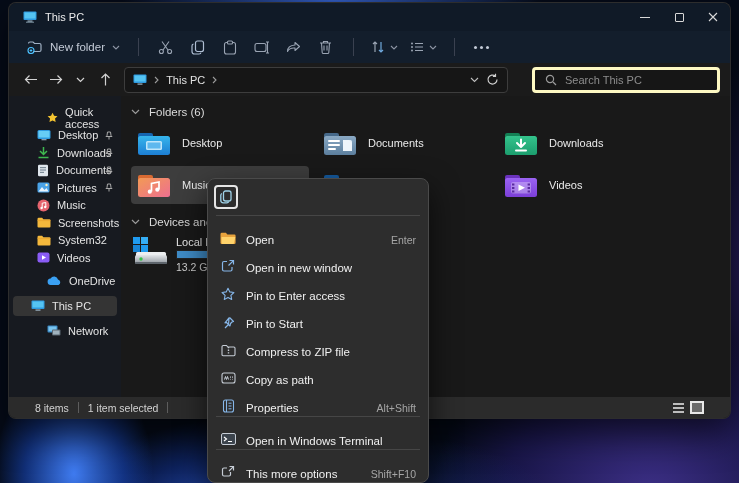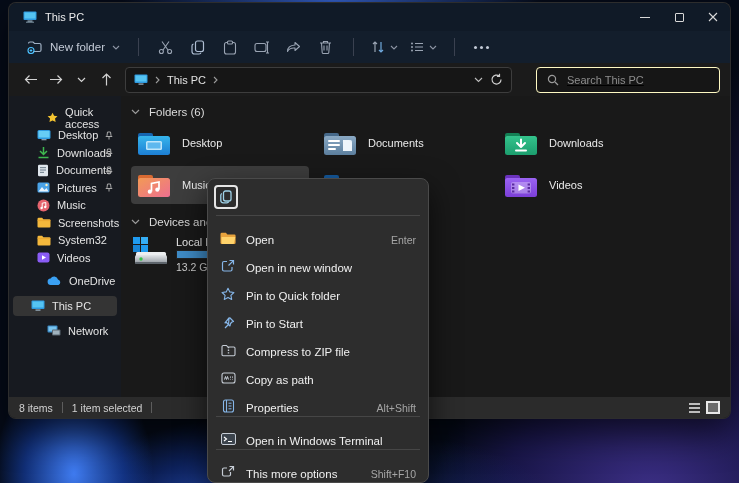--- a/index.html
+++ b/index.html
@@ -44,22 +44,22 @@
   .dots { display:flex; gap:3px; }
   .dots i { width:3px; height:3px; border-radius:50%; background:#c3cad6; display:block; }
 
   
   .navrow { height:33px; background:#1b1b1b; display:flex; align-items:center; padding:0 10px; flex:0 0 auto; }
   .nav-btn { width:26px; height:26px; display:flex; align-items:center; justify-content:center; color:#d2d2d2; border-radius:4px; }
   .addressbar { width:402px; height:26px; margin-left:6px; background:#161616; border:1px solid #3d3d3d; border-radius:4px;
                 display:flex; align-items:center; padding:0 8px; gap:7px; }
   .addressbar .crumb { font-size:11px; color:#e2e2e2; }
   .addressbar .spacer { flex:1; }
-  .searchbar { flex:1; height:26px; margin-left:24px; background:#161616; border:1px solid #fef9c3; border-radius:4px;
-               display:flex; align-items:center; padding:0 10px; gap:8px;text-decoration:underline; }
+  .searchbar { flex:1; height:26px; margin-left:24px; background:#161616; border:3px solid #fef9c3; border-radius:4px;
+               display:flex; align-items:center; padding:0 10px; gap:8px; }
   .searchbar input { flex:1; background:transparent; border:none; outline:none; font-family:inherit; font-size:11px; color:#cfcfcf; }
   .searchbar input::placeholder { color:#8d8d8d; }
 
   
   .bodyrow { flex:1; display:flex; overflow:hidden; background:#191919; }
   .sidebar { width:112px; flex:0 0 auto; background:#171a20; padding-top:13px; }
   .sb-item { height:17.5px; display:flex; align-items:center; gap:7px; padding-left:28px; position:relative; font-size:11px; color:#e4e4e4; }
   .sb-item.root { padding-left:38px; }
   .sb-item.gap { margin-top:6px; }
   .sb-item.selected { background:#343434; border-radius:4px; margin-left:4px; margin-right:4px; padding-left:18px; height:20px; }
@@ -76,21 +76,21 @@
 
   .devices { margin-top:6px; }
   .drive-tile { margin-top:5px; display:flex; align-items:flex-start; gap:7px; width:200px; }
   .drive-info { display:flex; flex-direction:column; gap:2px; padding-top:1px; }
   .drive-name { font-size:11px; color:#e8e8e8; }
   .drive-bar { width:74px; height:9px; background:#4a4a4a; border:1px solid #222; }
   .drive-bar i { display:block; height:100%; width:97%; background:#3f8cc7; }
   .drive-free { font-size:10.5px; color:#cfcfcf; }
 
   
-  .statusbar { height:21px; background:#2b2b2b; display:flex; align-items:center; padding:0 10px; gap:9px; font-size:10.5px; color:#d2d2d2; flex:0 0 auto; }
+  .statusbar { height:21px; background:#2b2b2b; display:flex; align-items:center; padding:0 26px; gap:9px; font-size:10.5px; color:#d2d2d2; flex:0 0 auto; }
   .st-div { width:1px; height:11px; background:#5d5d5d; }
   .st-views { margin-left:auto; display:flex; gap:5px; align-items:center; }
   .vw { width:14px; height:13px; display:flex; align-items:center; justify-content:center; }
   .vw-list { flex-direction:column; gap:2px; }
   .vw-list i { width:11px; height:2px; background:#bdbdbd; display:block; }
   .vw-large { border:2px solid #e8e8e8; background:#6a6a6a; }
 
   
   .ctxmenu { position:absolute; left:207px; top:178px; width:222px; height:305px; z-index:10;
              background:#2d2d2d; border:1px solid #4a4a4a; border-radius:8px;
@@ -582,21 +582,21 @@
         </span>
       <span class="clabel">Open in new window</span>
       <span class="cshort"></span>
     </div>
     <div class="ctx-item">
       <span class="cic blue">
           <svg width="14" height="14" viewBox="0 0 14 14" fill="none" stroke="currentColor" stroke-width="1.1">
             <path d="M7 1.2 L8.8 4.9 L12.9 5.5 L9.9 8.3 L10.7 12.4 L7 10.4 L3.3 12.4 L4.1 8.3 L1.1 5.5 L5.2 4.9 Z" stroke-linejoin="round"></path>
           </svg>
         </span>
-      <span class="clabel">Pin to Quick folder</span>
+      <span class="clabel">Pin to Enter access</span>
       <span class="cshort"></span>
     </div>
     <div class="ctx-item">
       <span class="cic blue">
           <svg width="13" height="13" viewBox="0 0 13 13" fill="none" stroke="currentColor" stroke-width="1.2">
             <path d="M7.5 1.5 L11.5 5.5 L10 6 L8.5 7.5 L8 10 L6.5 8.5 L3 12 M6.5 8.5 L4.5 6.5 L3 6.8 L7 2 Z" stroke-linejoin="round"></path>
           </svg>
         </span>
       <span class="clabel">Pin to Start</span>
       <span class="cshort"></span>

